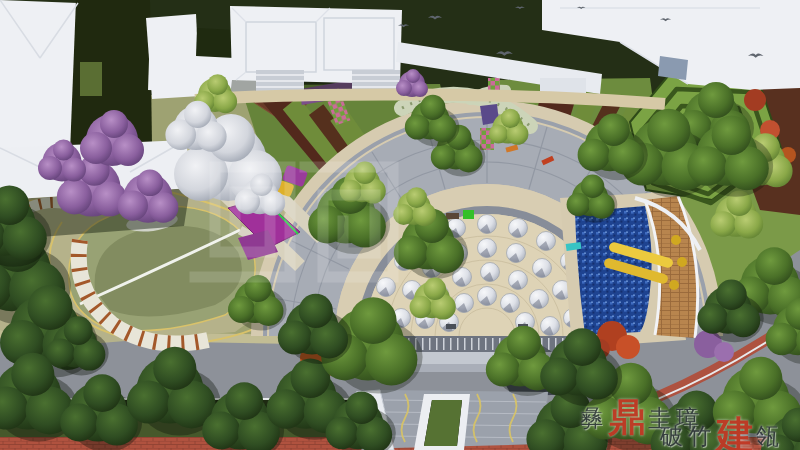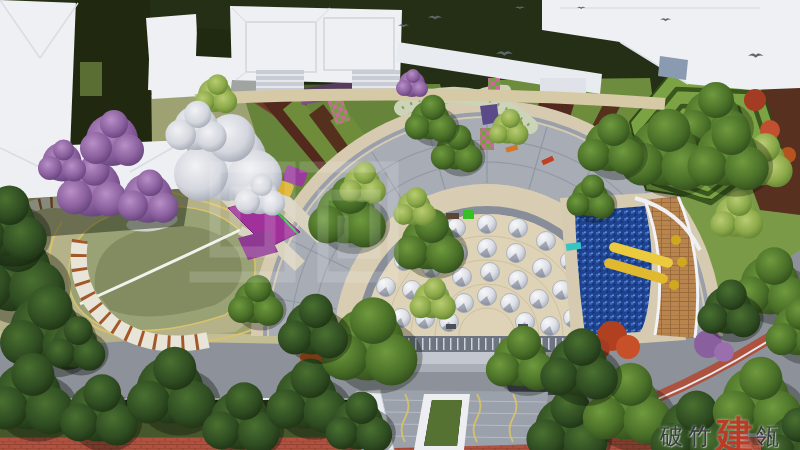--- a/index.html
+++ b/index.html
@@ -397,16 +397,19 @@
         <use href="#bird" transform="translate(748 56) scale(1.1)"></use>
   <use href="#bird" transform="translate(577 8) scale(.6)"></use>
 </g>
 
 <g opacity=".15" fill="none" stroke="#ffffff" stroke-width="11" stroke-linecap="square">
   <path d="M195,277 h95 v-110 h-75 v85 h55 v-60 h-35 v35"></path>
   <path d="M305,167 h88 v110 h-70 v-82 h52 v58 h-32 v-32"></path>
 </g>
 </svg>
 
+<div class="wm wm-line1">
+  <span class="ch">彝</span><span class="accent">鼎</span><span class="ch">圭璋</span>
+</div>
 <div class="wm wm-line2">
   <span class="ch">破竹</span><span class="accent">建</span><span class="ch">瓴</span>
 </div>
 </div>
 
 </body></html>

